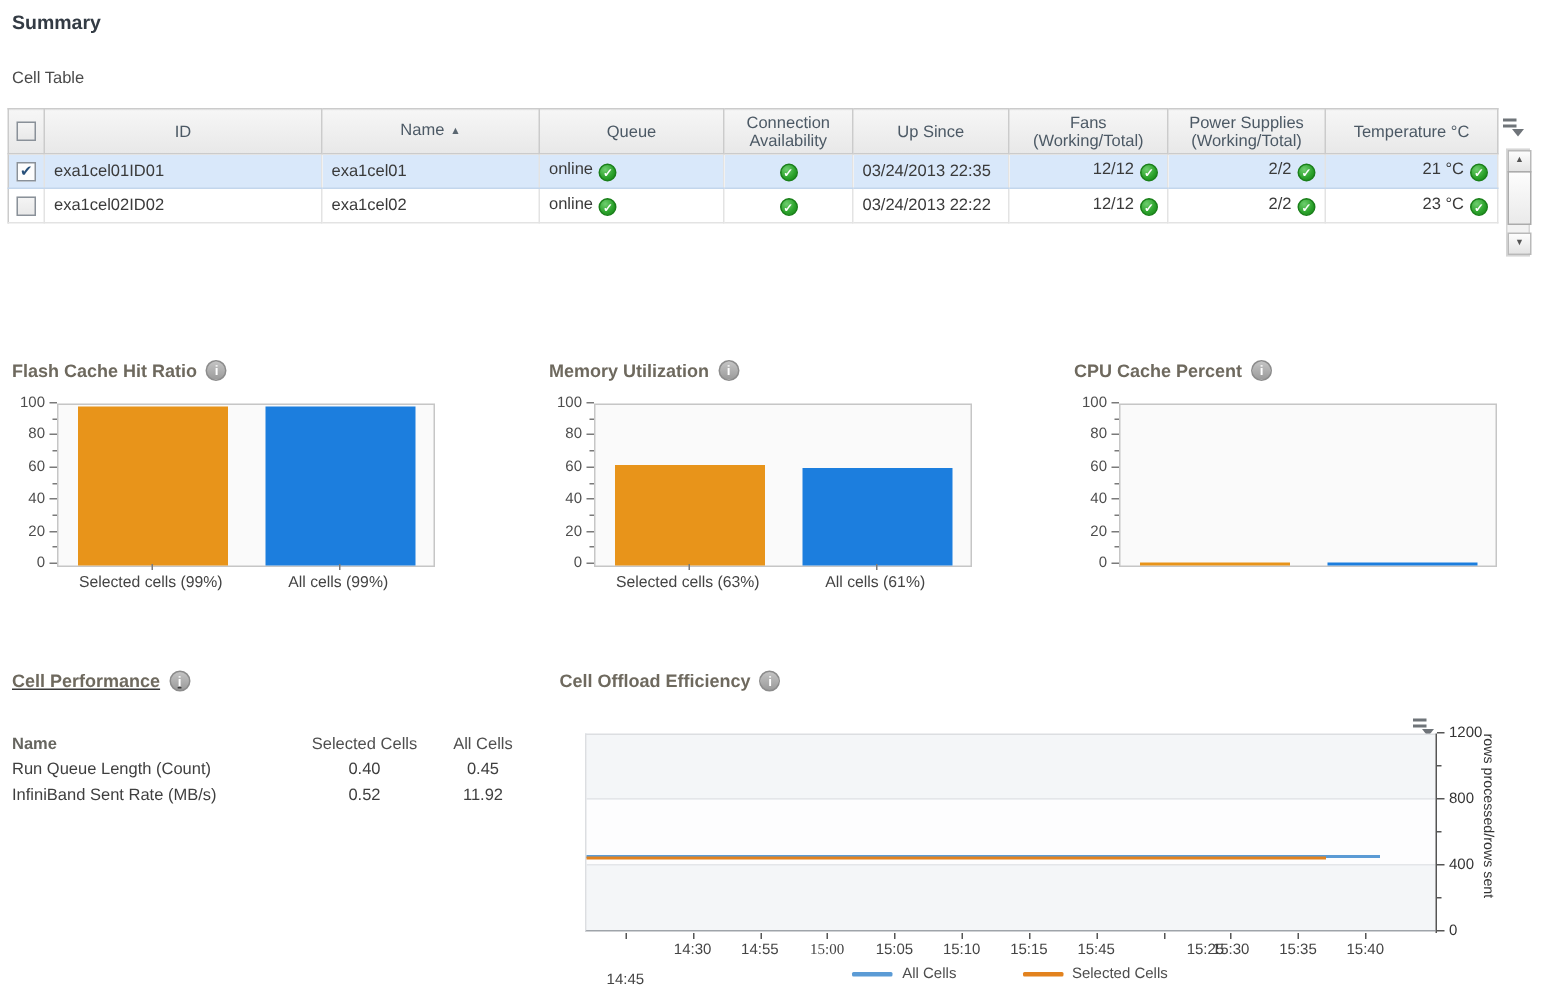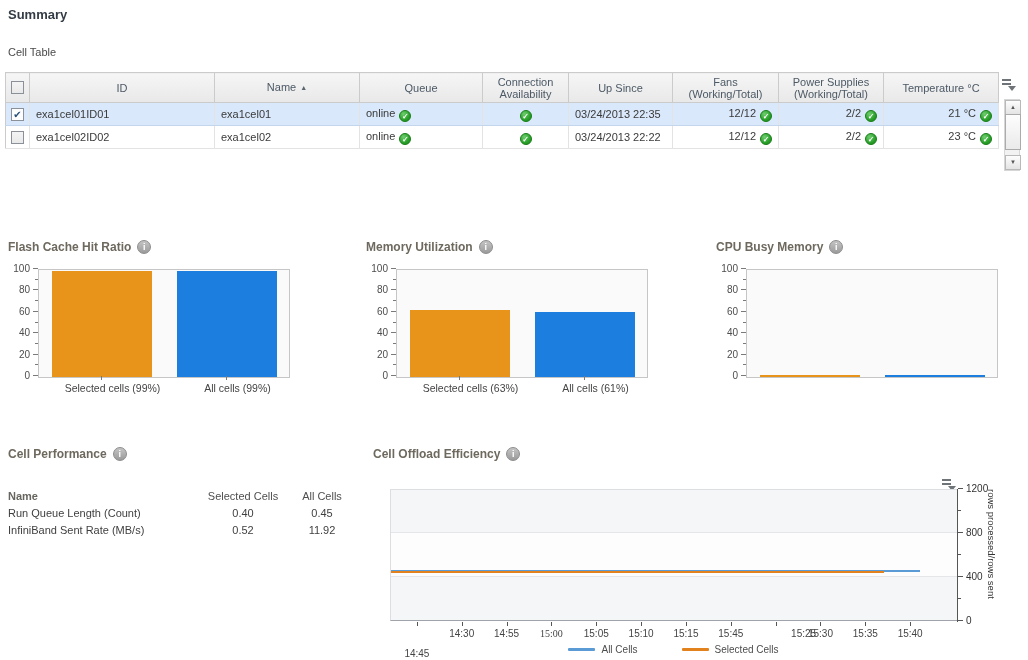--- a/index.html
+++ b/index.html
@@ -50,25 +50,25 @@
   
   .bchart{position:absolute;top:240px;width:300px;height:158px;}
   .bchart .title-row{position:absolute;left:0;top:0;}
   .bchart .bbody{position:absolute;left:0;top:29px;display:flex;}
   .ycol{position:relative;width:30px;height:107px;font-size:10px;color:#4d4d4d;}
   .ycol .ylab{position:absolute;right:8px;}
   .ycol .ytick{position:absolute;right:0;height:1px;background:#7a7a7a;}
   .bplot{position:relative;width:250px;height:107px;background:#fafafa;border:1px solid #c6c6c6;box-sizing:content-box;}
   .bar{position:absolute;bottom:0;width:40%;transform:translateX(-50%);}
   .xrow{position:absolute;left:30px;top:138px;width:252px;height:16px;font-size:10.5px;color:#444;}
-  .xrow .xl{position:absolute;top:4px;transform:translateX(-50%);white-space:nowrap;margin-left:12px;}
+  .xrow .xl{position:absolute;top:4px;transform:translateX(-50%);white-space:nowrap;}
   .xrow .xt{position:absolute;top:-2px;width:1px;height:4px;background:#7a7a7a;}
 
   
-  .perf{position:absolute;left:8px;top:447px;width:352px;}
+  .perf{position:absolute;left:8px;top:447px;width:352px;text-decoration:underline;}
   .perf-table{position:absolute;left:0;top:40px;width:352px;}
   .perf-row{display:flex;height:17px;align-items:center;}
   .perf-c1{width:192px;text-align:left;color:#3f3f3f;}
   .perf-c2{width:86px;text-align:center;color:#3f3f3f;}
   .perf-c3{width:72px;text-align:center;color:#3f3f3f;}
   .perf-head .perf-c1{font-weight:bold;color:#66655f;}
   .perf-head .perf-c2,.perf-head .perf-c3{color:#4f4f4f;}
 
   
   .off-title{position:absolute;left:373px;top:447px;}
@@ -231,21 +231,21 @@
       </div>
     <div class="xrow">
         <div class="xt" style="left: 62.5px;"></div>
         <div class="xl" style="left: 62.5px;">Selected cells (63%)</div>
         <div class="xt" style="left: 187.5px;"></div>
         <div class="xl" style="left: 187.5px;">All cells (61%)</div>
       </div>
   </div>
   <div class="bchart" style="left:716px">
     <div class="title-row">
-        <span class="sec-title">CPU Busy Memory</span>
+        <span class="sec-title">CPU Cache Percent</span>
         <span class="info-icon">i</span>
       </div>
     <div class="bbody">
         <div class="ycol">
           <div class="ytick" style="bottom: 0px; width: 5px;"></div>
           <div class="ylab" style="bottom: -5px;">0</div>
           <div class="ytick" style="bottom: 10.7px; width: 3px;"></div>
           <div class="ytick" style="bottom: 21.4px; width: 5px;"></div>
           <div class="ylab" style="bottom: 16.4px;">20</div>
           <div class="ytick" style="bottom: 32.1px; width: 3px;"></div>

